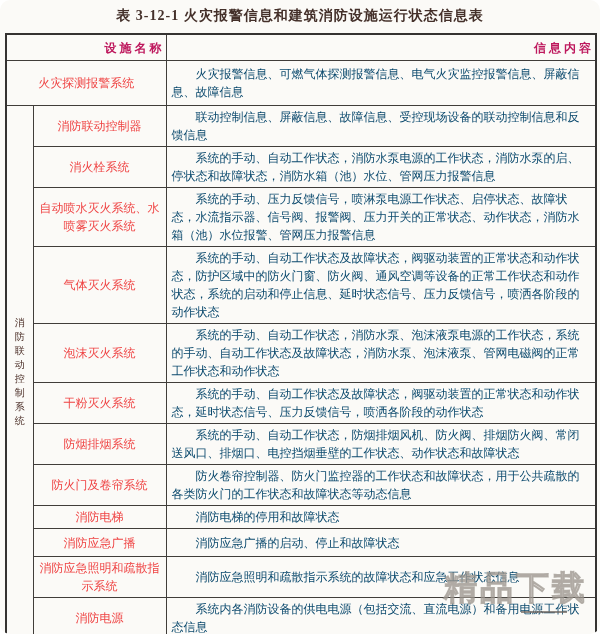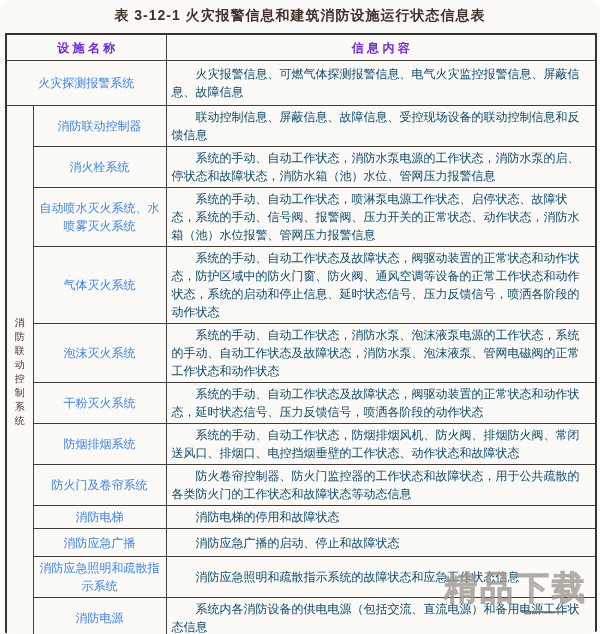--- a/index.html
+++ b/index.html
@@ -1,19 +1,19 @@
 <!DOCTYPE html>
 <html><head>
 <meta charset="utf-8">
 <style>
   html,body{margin:0;padding:0;background:#ffffff;}
   .page{
     position:relative;width:600px;height:634px;overflow:hidden;
     background:#fbfaf7;
-    font-family:Liberation Sans, sans-serif;
+    font-family:Liberation Serif, serif;
     color:#4b2e26;
     border-radius:10px;
   }
   .doc-title{
     position:absolute;top:7px;left:0;width:100%;
     text-align:center;font-size:14px;font-weight:bold;
     letter-spacing:1px;color:#44302a;
   }
   table.info-table{
     position:absolute;left:5px;top:33px;width:592px;
@@ -23,24 +23,24 @@
   .info-table td{
     border:1px solid #403d3a;
     padding:2px 5px;
     font-size:12px;line-height:18px;
     vertical-align:middle;
     overflow:hidden;
   }
   .col-group{width:27px;}
   .col-name{width:133px;}
   .hdr td{
-    text-align:center;font-weight:bold;height:21px;
-    padding:2px 4px;color:#6d28d9;
+    text-align:right;font-weight:bold;height:21px;
+    padding:2px 4px;color:#be185d;
   }
-  .name-cell{text-align:center;line-height:16px;color:#3b82f6;}
+  .name-cell{text-align:center;line-height:16px;color:#ef4444;}
   .para{text-indent:2em;color:#0c4a6e;}
   .group-cell{padding:2px 1px;}
   .vlabel{
     width:14px;margin:0 auto;
     word-break:break-all;overflow-wrap:anywhere;
     line-height:14px;font-size:10px;text-align:center;
     color:#4d3029;
   }
   
   .rh1{height:45px;} .rh2{height:36px;} .rh3{height:36px;}
@@ -97,21 +97,21 @@
     </tr>
     <tr class="rh3">
       <td class="name-cell">消火栓系统</td>
       <td>
             <div class="para">系统的手动、自动工作状态，消防水泵电源的工作状态，消防水泵的启、停状态和故障状态，消防水箱（池）水位、管网压力报警信息</div>
           </td>
     </tr>
     <tr class="rh4">
       <td class="name-cell">自动喷水灭火系统、水喷雾灭火系统</td>
       <td>
-            <div class="para">系统的手动、自动工作状态，喷淋泵电源工作状态、启停状态、故障状态，系统的手动、信号阀、报警阀、压力开关的正常状态、动作状态，消防水箱（池）水位报警、管网压力报警信息</div>
+            <div class="para">系统的手动、压力反馈信号，喷淋泵电源工作状态、启停状态、故障状态，水流指示器、信号阀、报警阀、压力开关的正常状态、动作状态，消防水箱（池）水位报警、管网压力报警信息</div>
           </td>
     </tr>
     <tr class="rh5">
       <td class="name-cell">气体灭火系统</td>
       <td>
             <div class="para">系统的手动、自动工作状态及故障状态，阀驱动装置的正常状态和动作状态，防护区域中的防火门窗、防火阀、通风空调等设备的正常工作状态和动作状态，系统的启动和停止信息、延时状态信号、压力反馈信号，喷洒各阶段的动作状态</div>
           </td>
     </tr>
     <tr class="rh6">
       <td class="name-cell">泡沫灭火系统</td>

